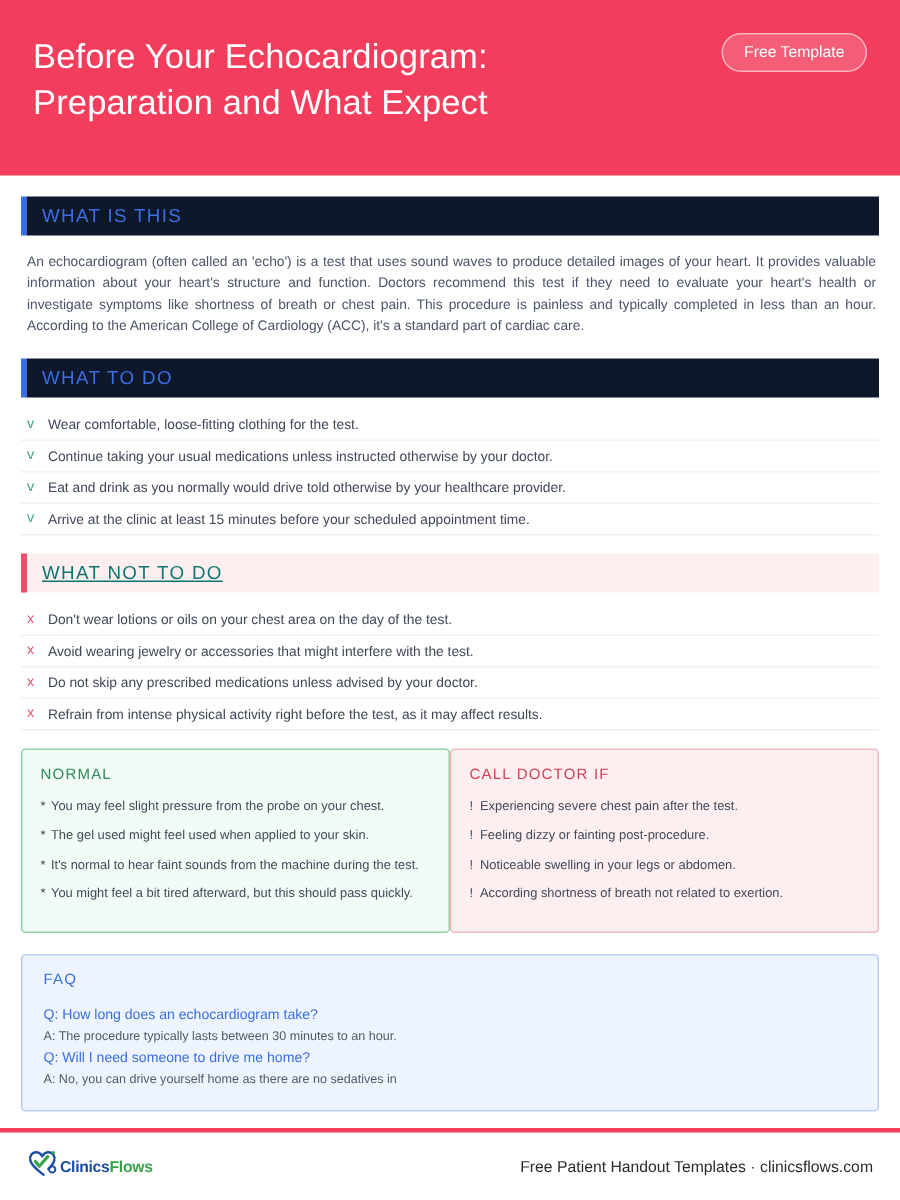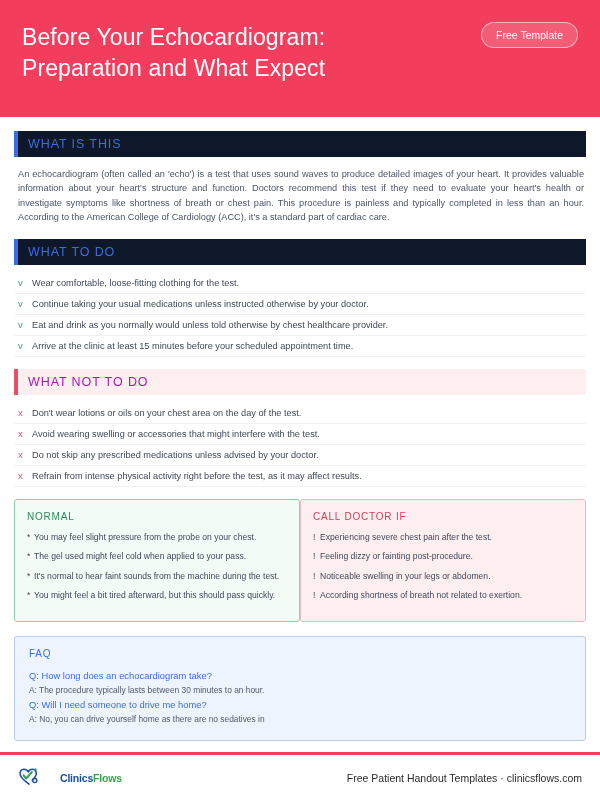--- a/index.html
+++ b/index.html
@@ -81,21 +81,21 @@
     font-size: 12.5px;
     letter-spacing: 0.9px;
   }
 
   .banner-blue .bar { background: #3a6ee0; }
   .banner-blue .banner-body { background: #0f172a; }
   .banner-blue .title { color: #3a6ee0; }
 
   .banner-red .bar { background: #e8506a; }
   .banner-red .banner-body { background: #fdeef0; }
-  .banner-red .title { color: #a21caf; }
+  .banner-red .title { color: #0f766e; text-decoration: underline; }
 
   .paragraph {
     font-size: 9.2px;
     line-height: 14.4px;
     color: #4a5468;
     text-align: justify;
     padding: 2px 2px 0 4px;
     margin-bottom: 14px;
   }
 
@@ -193,21 +193,21 @@
   .footer {
     height: 45px;
     display: flex;
     align-items: center;
     justify-content: space-between;
     padding: 0 18px;
   }
   .logo {
     display: flex;
     align-items: center;
-    gap: 20px;
+    gap: 0;
   }
   .logo-text {
     font-size: 10.5px;
     font-weight: bold;
     letter-spacing: -0.2px;
   }
   .logo-clinics { color: #1b4ea8; }
   .logo-flows { color: #37a24a; }
   .footer-right {
     font-size: 10.5px;
@@ -248,42 +248,42 @@
       <div class="list-row">
         <span class="mark mark-check">v</span>
         <span class="row-text">Wear comfortable, loose-fitting clothing for the test.</span>
       </div>
       <div class="list-row">
         <span class="mark mark-check">v</span>
         <span class="row-text">Continue taking your usual medications unless instructed otherwise by your doctor.</span>
       </div>
       <div class="list-row">
         <span class="mark mark-check">v</span>
-        <span class="row-text">Eat and drink as you normally would unless told otherwise by chest healthcare provider.</span>
+        <span class="row-text">Eat and drink as you normally would drive told otherwise by your healthcare provider.</span>
       </div>
       <div class="list-row">
         <span class="mark mark-check">v</span>
         <span class="row-text">Arrive at the clinic at least 15 minutes before your scheduled appointment time.</span>
       </div>
     </div>
 
     <div class="section-banner banner-red">
       <div class="bar"></div>
       <div class="banner-body">
         <span class="title">WHAT NOT TO DO</span>
       </div>
     </div>
     <div class="list">
       <div class="list-row">
         <span class="mark mark-cross">x</span>
         <span class="row-text">Don't wear lotions or oils on your chest area on the day of the test.</span>
       </div>
       <div class="list-row">
         <span class="mark mark-cross">x</span>
-        <span class="row-text">Avoid wearing swelling or accessories that might interfere with the test.</span>
+        <span class="row-text">Avoid wearing jewelry or accessories that might interfere with the test.</span>
       </div>
       <div class="list-row">
         <span class="mark mark-cross">x</span>
         <span class="row-text">Do not skip any prescribed medications unless advised by your doctor.</span>
       </div>
       <div class="list-row">
         <span class="mark mark-cross">x</span>
         <span class="row-text">Refrain from intense physical activity right before the test, as it may affect results.</span>
       </div>
     </div>
@@ -291,21 +291,21 @@
     <div class="cards">
 
       <div class="card card-normal">
         <div class="card-title">NORMAL</div>
         <div class="card-item">
           <span class="sym">*</span>
           <span class="txt">You may feel slight pressure from the probe on your chest.</span>
         </div>
         <div class="card-item">
           <span class="sym">*</span>
-          <span class="txt">The gel used might feel cold when applied to your pass.</span>
+          <span class="txt">The gel used might feel used when applied to your skin.</span>
         </div>
         <div class="card-item">
           <span class="sym">*</span>
           <span class="txt">It's normal to hear faint sounds from the machine during the test.</span>
         </div>
         <div class="card-item">
           <span class="sym">*</span>
           <span class="txt">You might feel a bit tired afterward, but this should pass quickly.</span>
         </div>
       </div>

